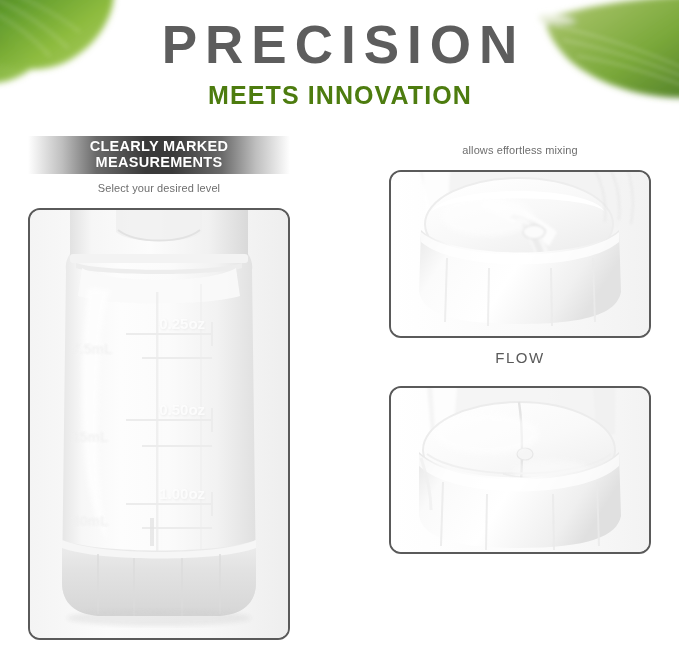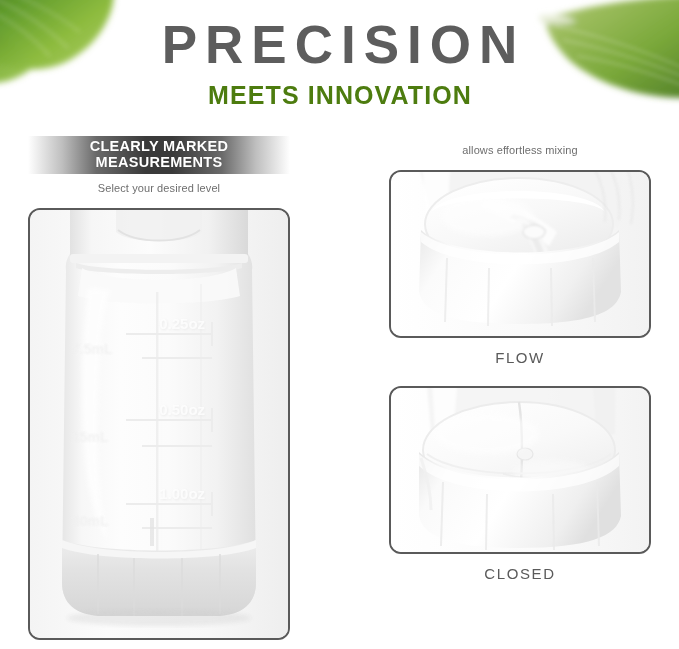--- a/index.html
+++ b/index.html
@@ -449,16 +449,15 @@
           <g stroke="#eaeaea" stroke-width="2" fill="none" opacity=".85">
             <path d="M52,94 L50,158"></path>
             <path d="M96,106 L95,162"></path>
             <path d="M162,106 L163,162"></path>
             <path d="M206,94 L208,158"></path>
           </g>
           <path d="M30,70 C36,88 40,104 40,122" stroke="#f0f0f0" stroke-width="3" fill="none" opacity=".8"></path>
         </g>
       </svg>
     </div>
-    <div class="caption">CLOSED</div>
 
   </div>
 </div>
 
 </body></html>

